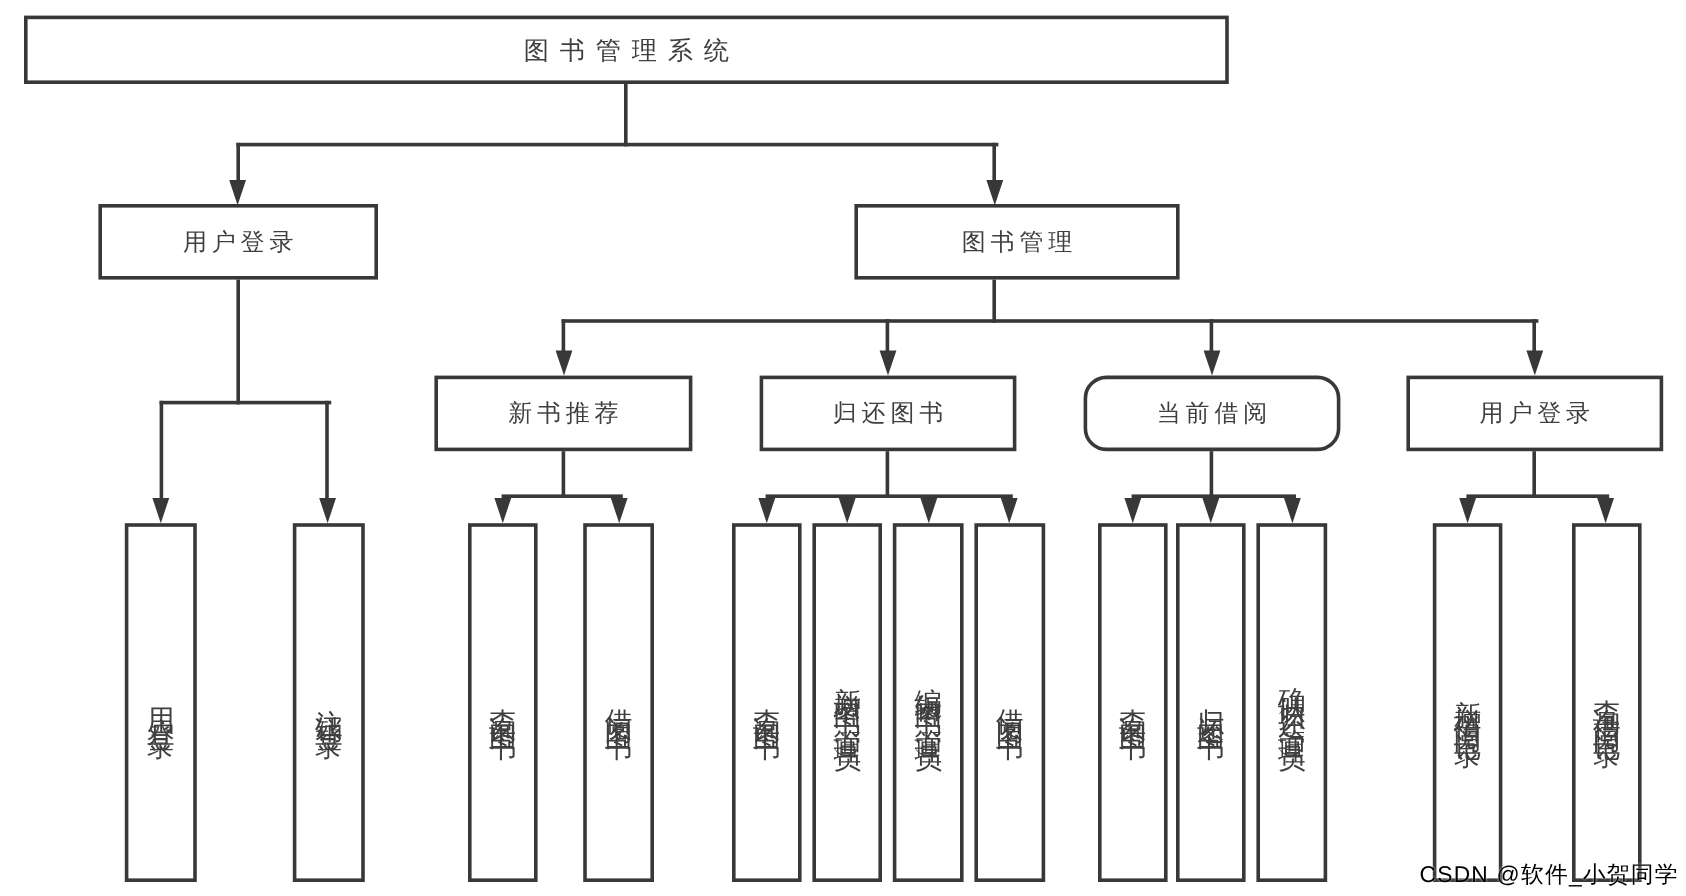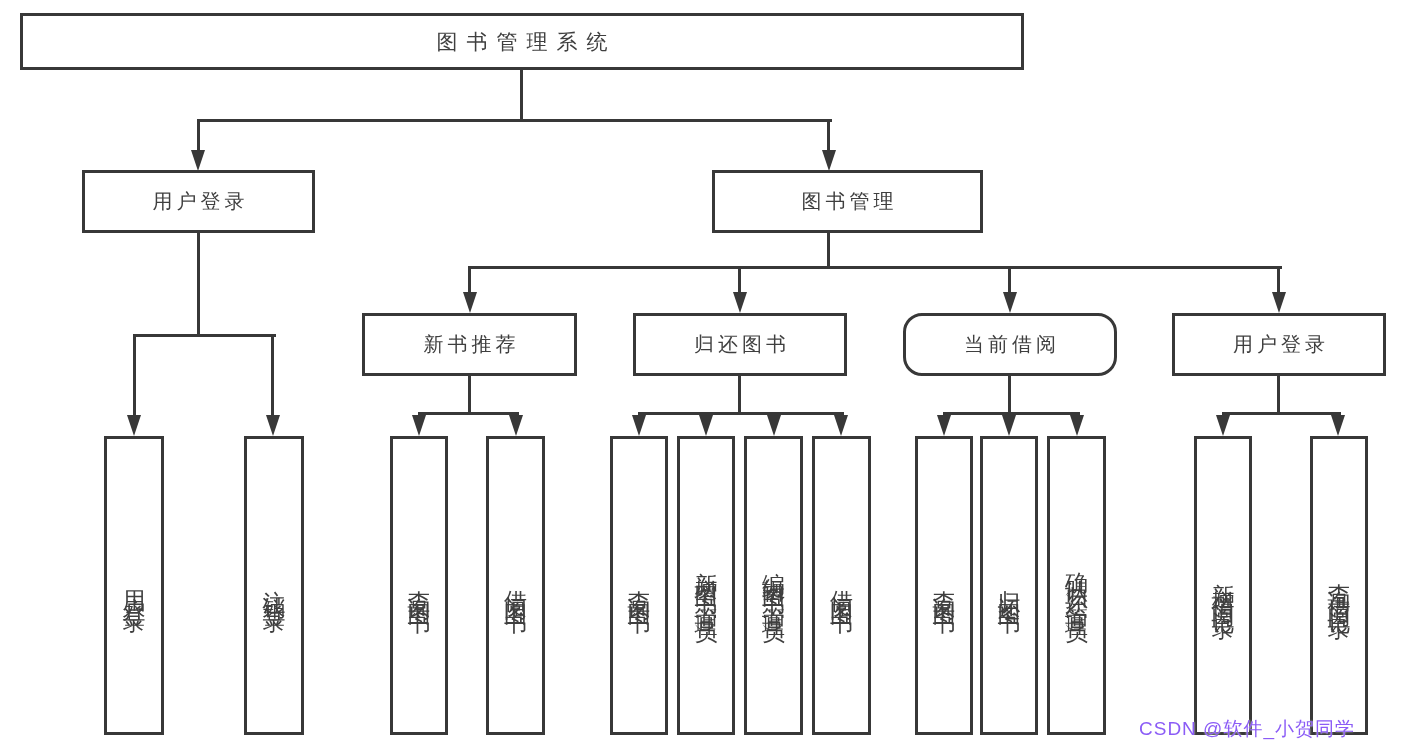--- a/index.html
+++ b/index.html
@@ -37,24 +37,24 @@
   }
   .tri {
     position: absolute;
     width: 0; height: 0;
     border-left: 7px solid transparent;
     border-right: 7px solid transparent;
     border-top: 21px solid #383838;
   }
   .watermark {
     position: absolute;
-    left: 1139px;
+    left: 1183px;
     top: 716px;
     font-size: 19px;
-    color: #8b5cf6;
+    color: #000000;
     letter-spacing: 1px;
     white-space: nowrap;
     text-shadow: 0 0 2px #ffffff;
     z-index: 5;
   }
 </style>
 </head>
 <body>
 
 <div class="canvas">

